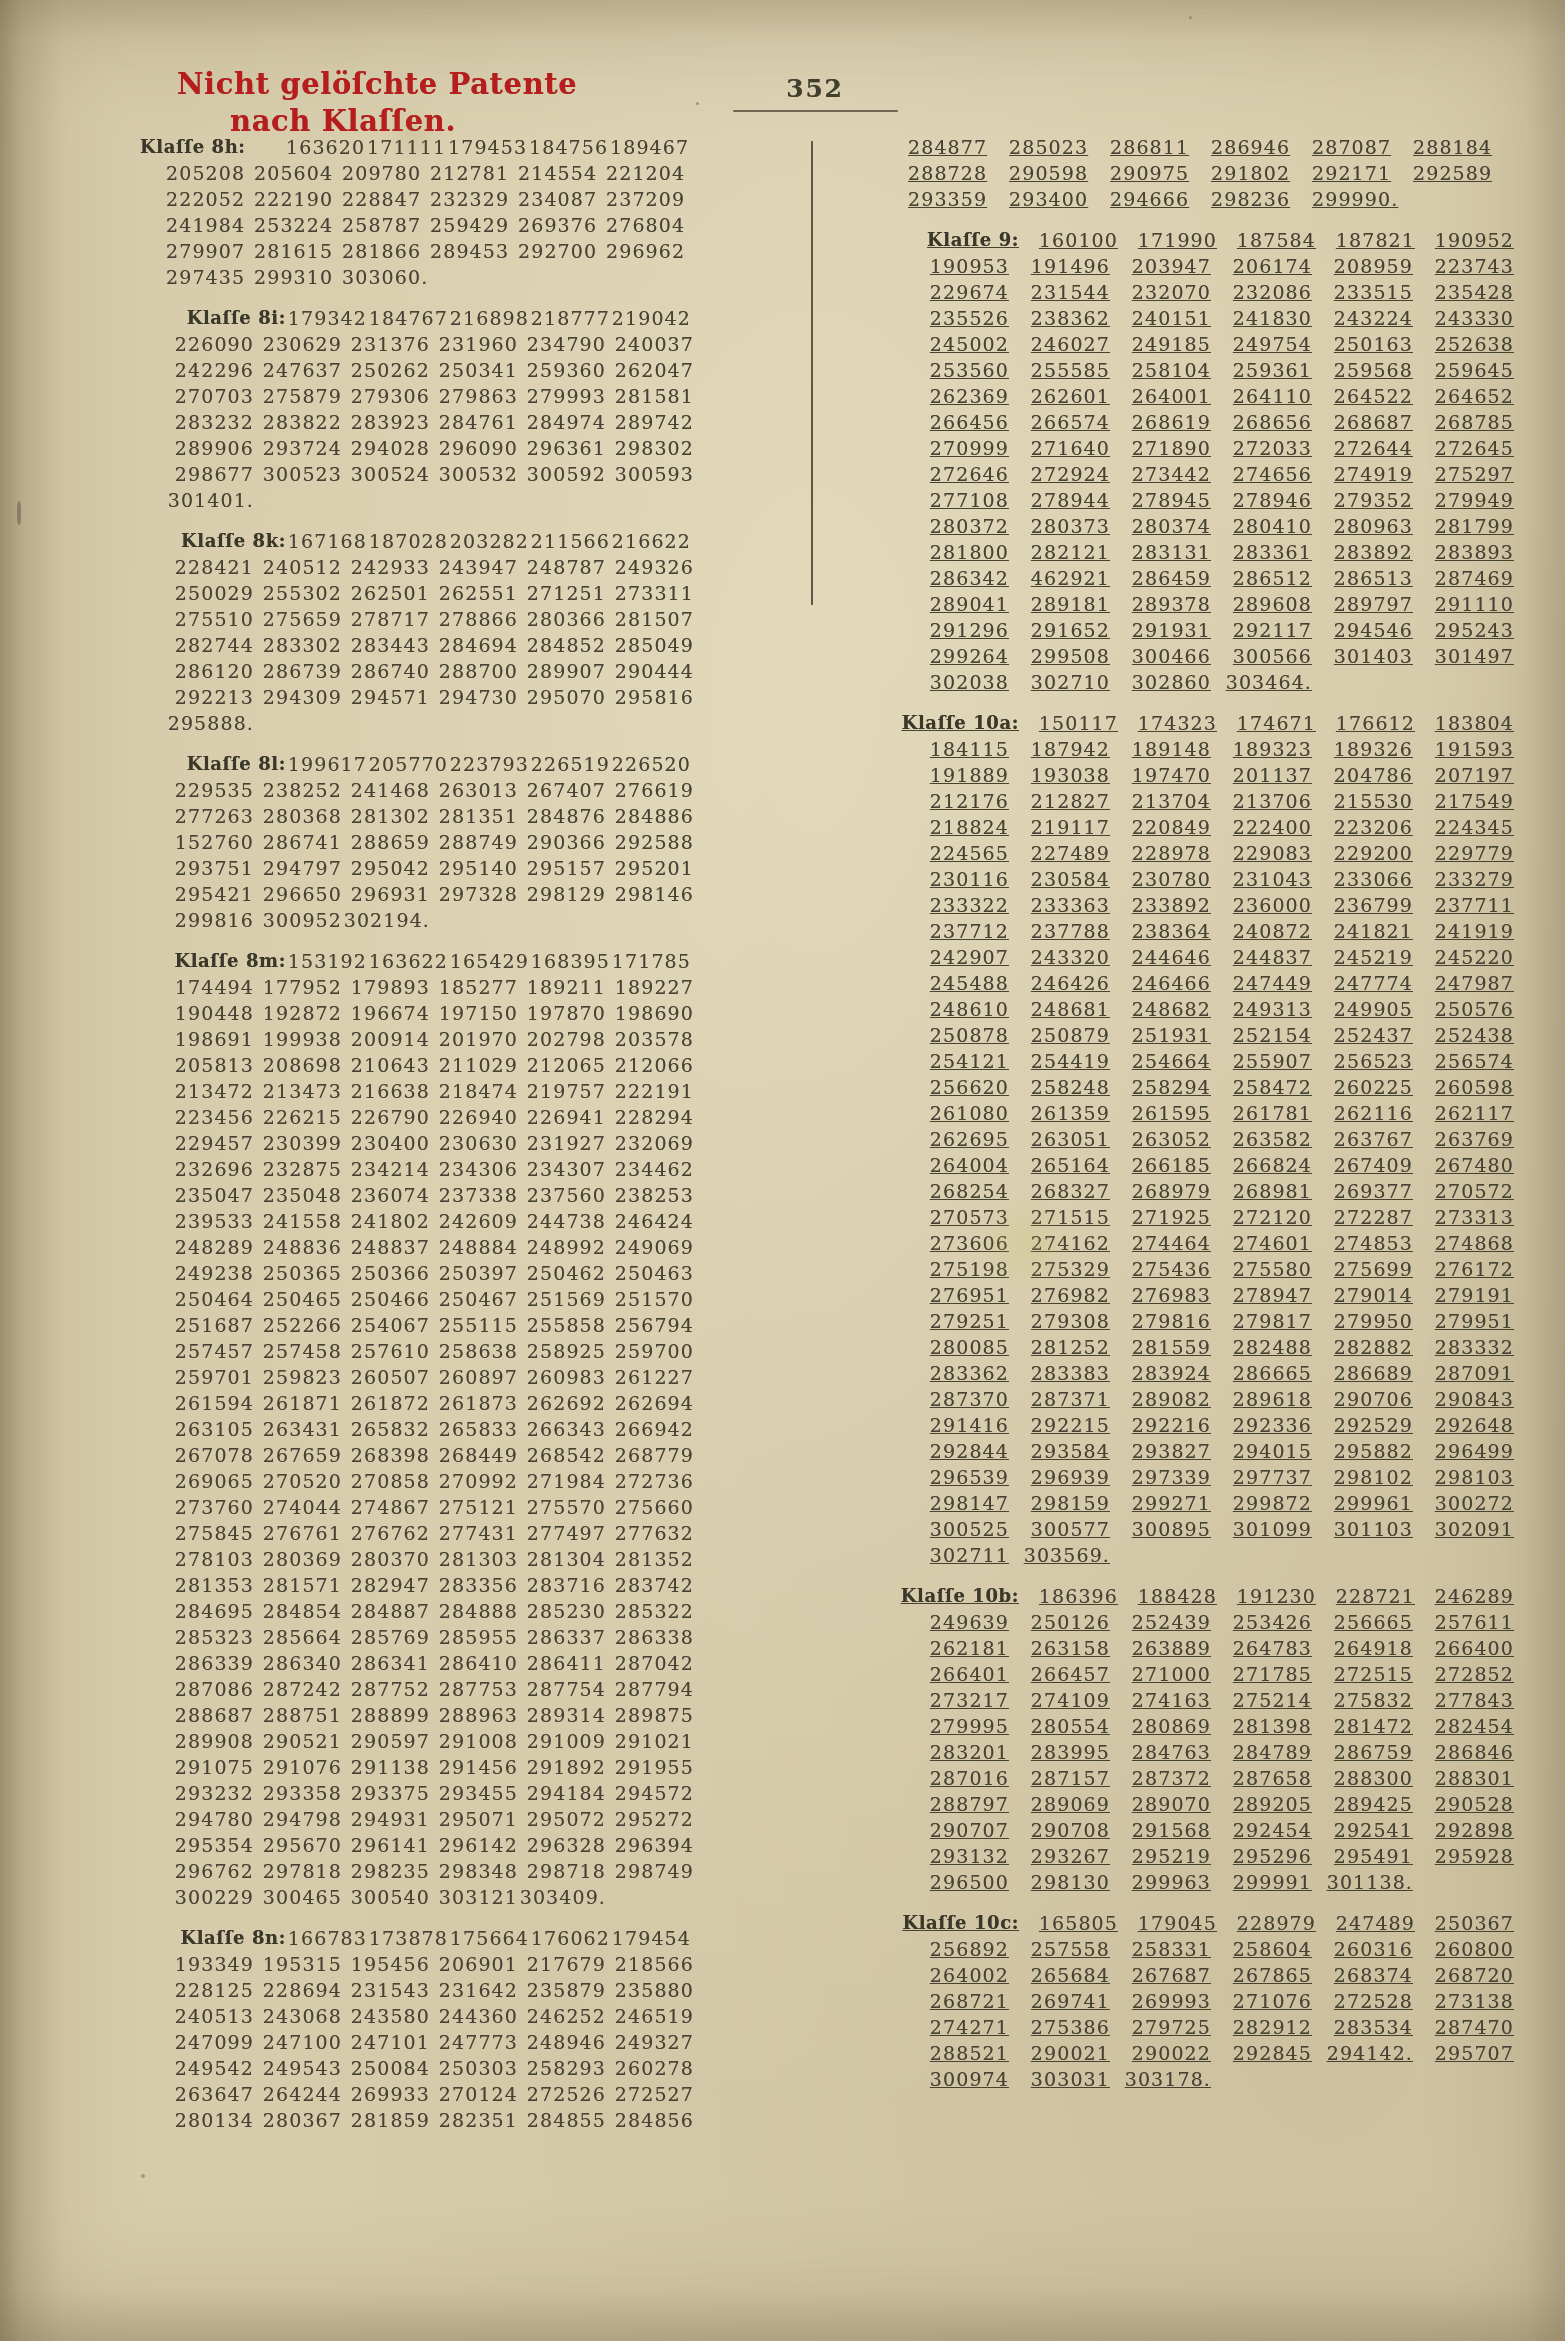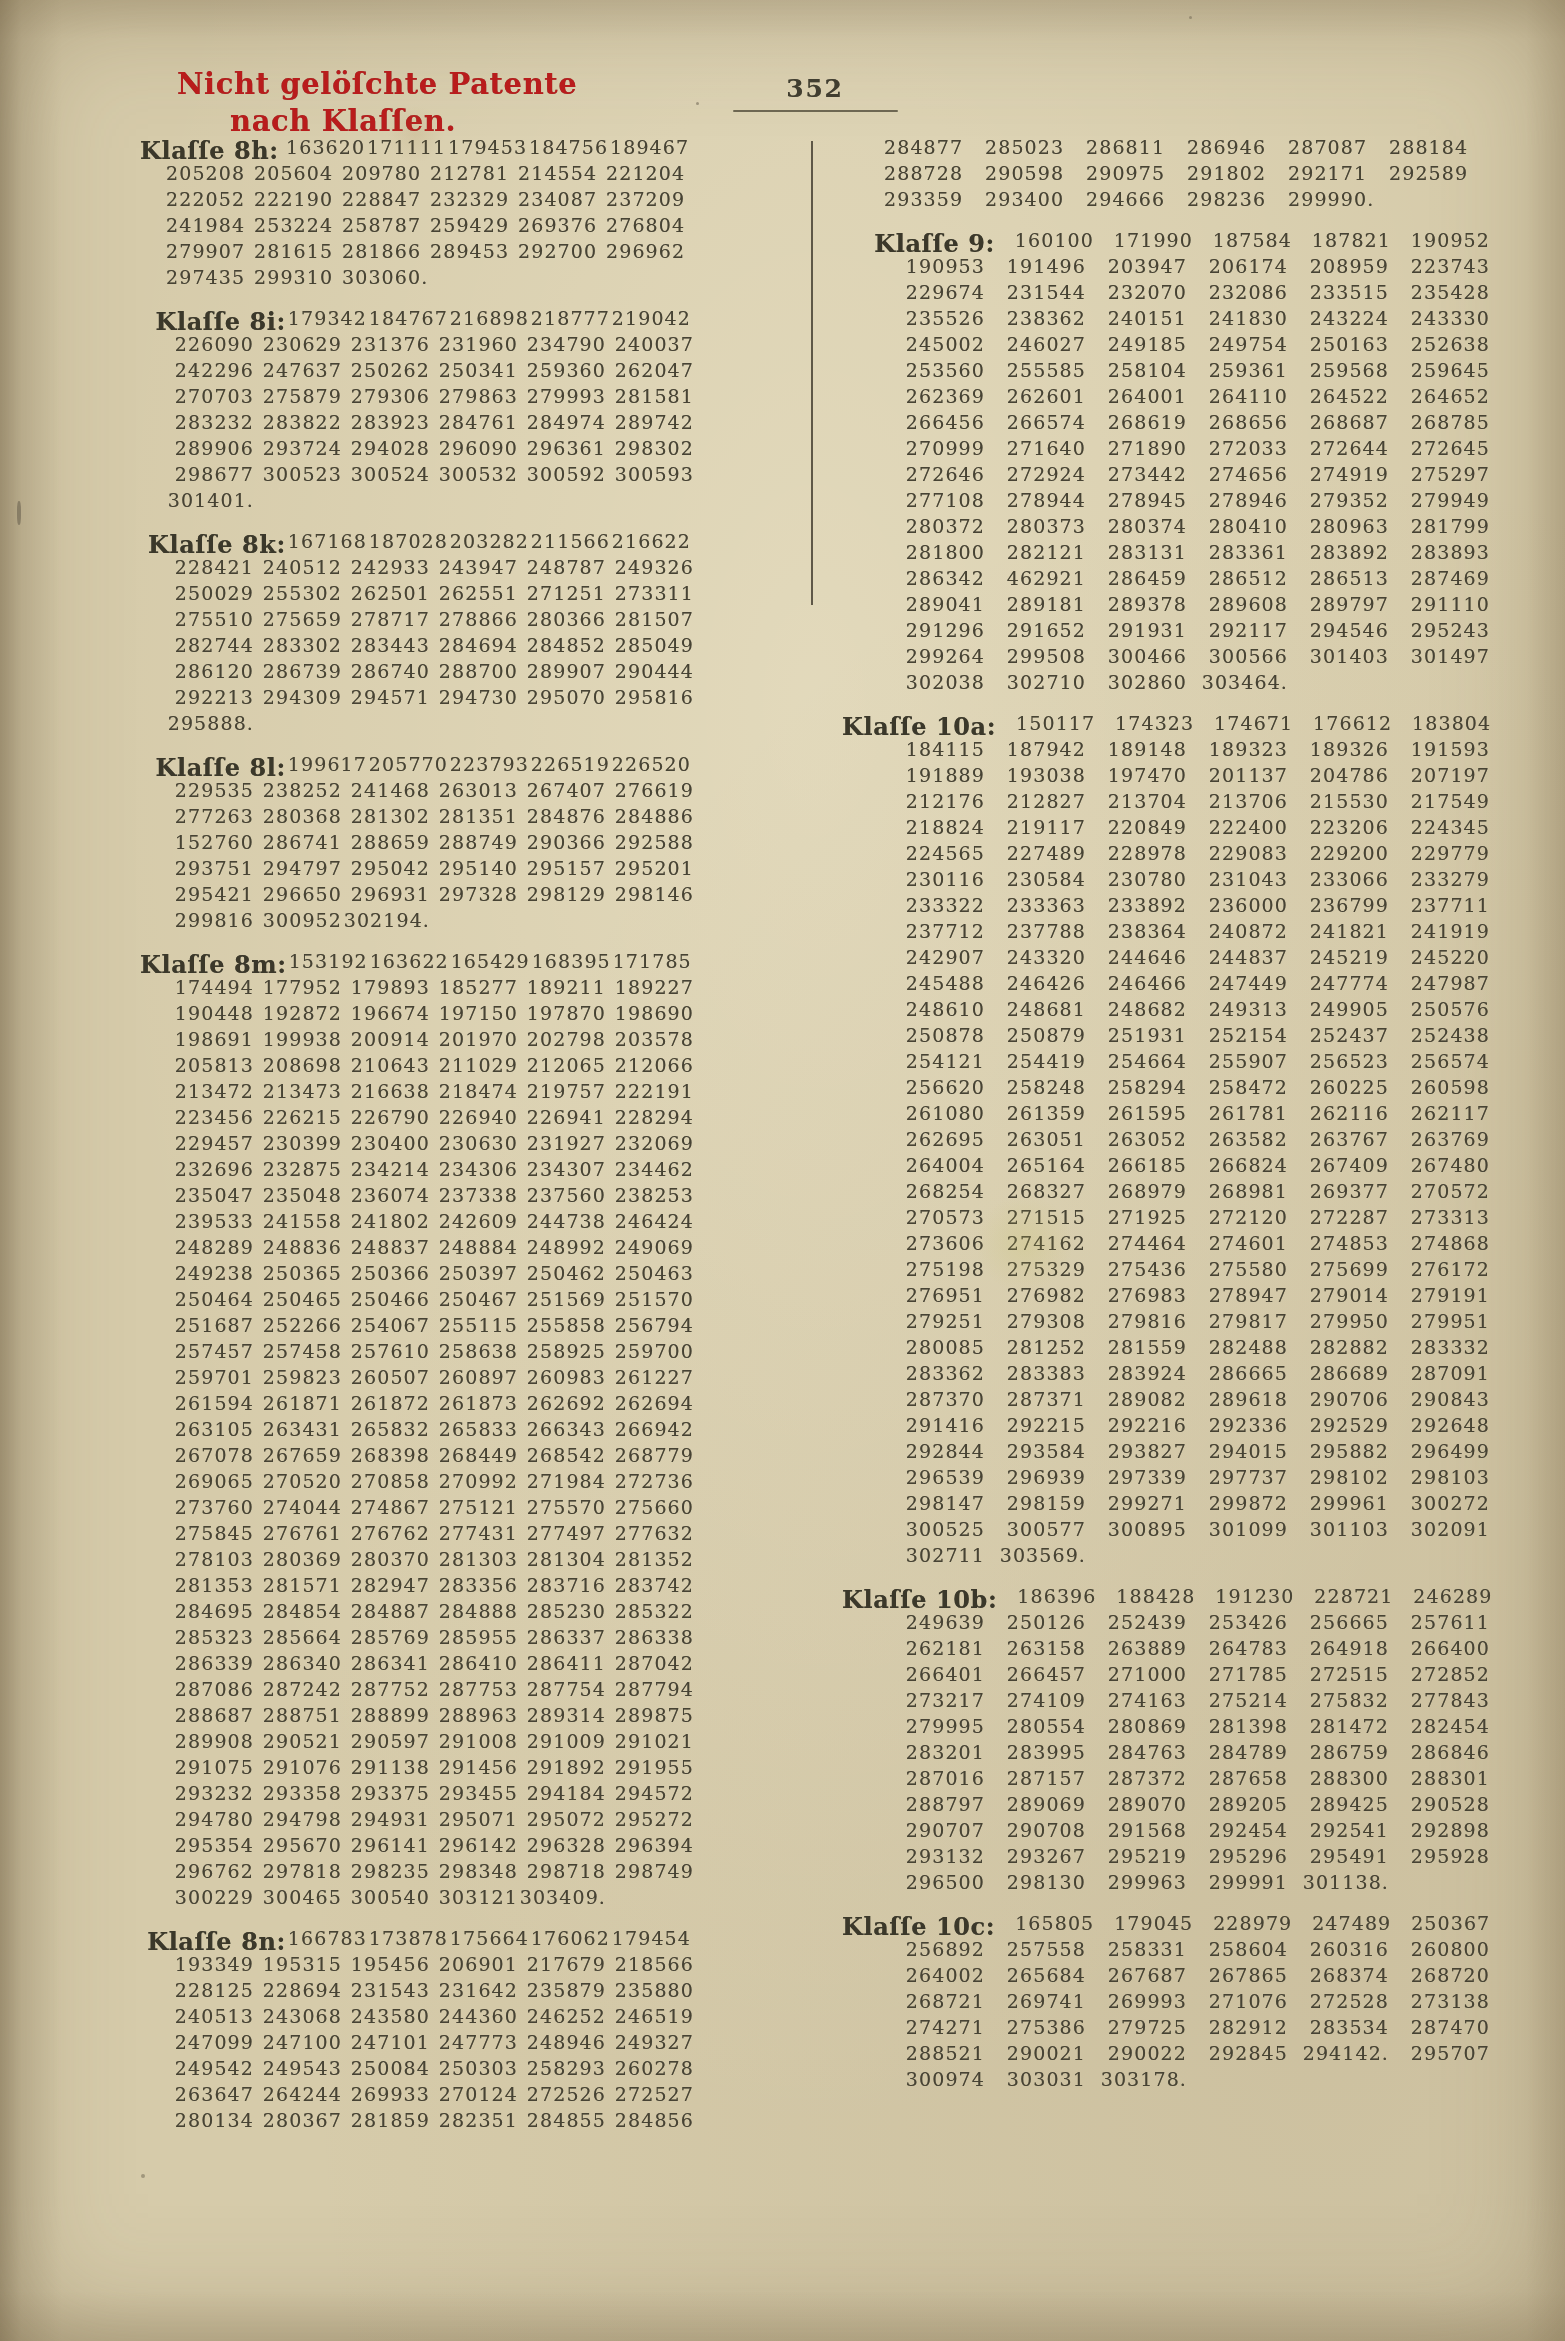--- a/index.html
+++ b/index.html
@@ -22,26 +22,26 @@
     font-size:29px;line-height:37px;font-weight:bold;color:#b91c1c;
     letter-spacing:0.6px;text-shadow:0 0 0.6px rgba(58,55,42,.55);margin-left:38px;
   }
   .title .l2{margin-left:53px;}
   .pagenum-wrap{position:absolute;left:731px;top:74px;width:168px;text-align:center;font-weight:bold;}
   .pagenum{font-size:25px;color:#413e30;letter-spacing:1.7px;text-shadow:0 0 0.6px rgba(58,55,42,.5);}
   .pagenum-rule{margin:6.7px auto 0 auto;width:165px;height:2.2px;background:#5a5542;border-radius:1.1px;opacity:.85;}
   .divider{position:absolute;left:811px;top:141px;width:1.7px;height:464px;background:rgba(66,60,46,.82);}
   .col{position:absolute;top:136px;}
   .col-left{left:140px;width:553px;--label-w:146px;--cell-l:81px;--cell-c:88px;--indent:26px;}
-  .col-right{left:842px;width:647px;--label-w:153px;--cell-l:99px;--cell-c:101px;--indent:42px;}
+  .col-right{left:866px;width:647px;text-decoration:underline;--label-w:153px;--cell-l:99px;--cell-c:101px;--indent:42px;}
   .block + .block{margin-top:15px;text-align:right;}
   .row{display:flex;height:26px;align-items:flex-start;}
   .row.cont{padding-left:var(--indent);}
   .class-label{
-    flex:0 0 var(--label-w);font-weight:bold;font-size:24px;color:#3b382a;
+    flex:0 0 var(--label-w);font-weight:bold;font-size:18px;color:#3b382a;
     letter-spacing:0.6px;text-shadow:0 0 0.6px rgba(58,55,42,.6);white-space:nowrap;
   }
   .num{
     flex:0 0 var(--cell-c);font-size:19px;color:#474334;letter-spacing:1.1px;
     text-shadow:0 0 0.6px rgba(64,60,46,.45);white-space:nowrap;
   }
   .row.labelrow .num{flex:0 0 var(--cell-l);}
   .speck{position:absolute;background:#6b6350;border-radius:40%;opacity:.55;}
   .speck.dash{width:3.9px;height:23.6px;left:17px;top:501px;opacity:.6;}
   .speck.d1{width:3.4px;height:3.4px;left:696px;top:102px;border-radius:50%;}

